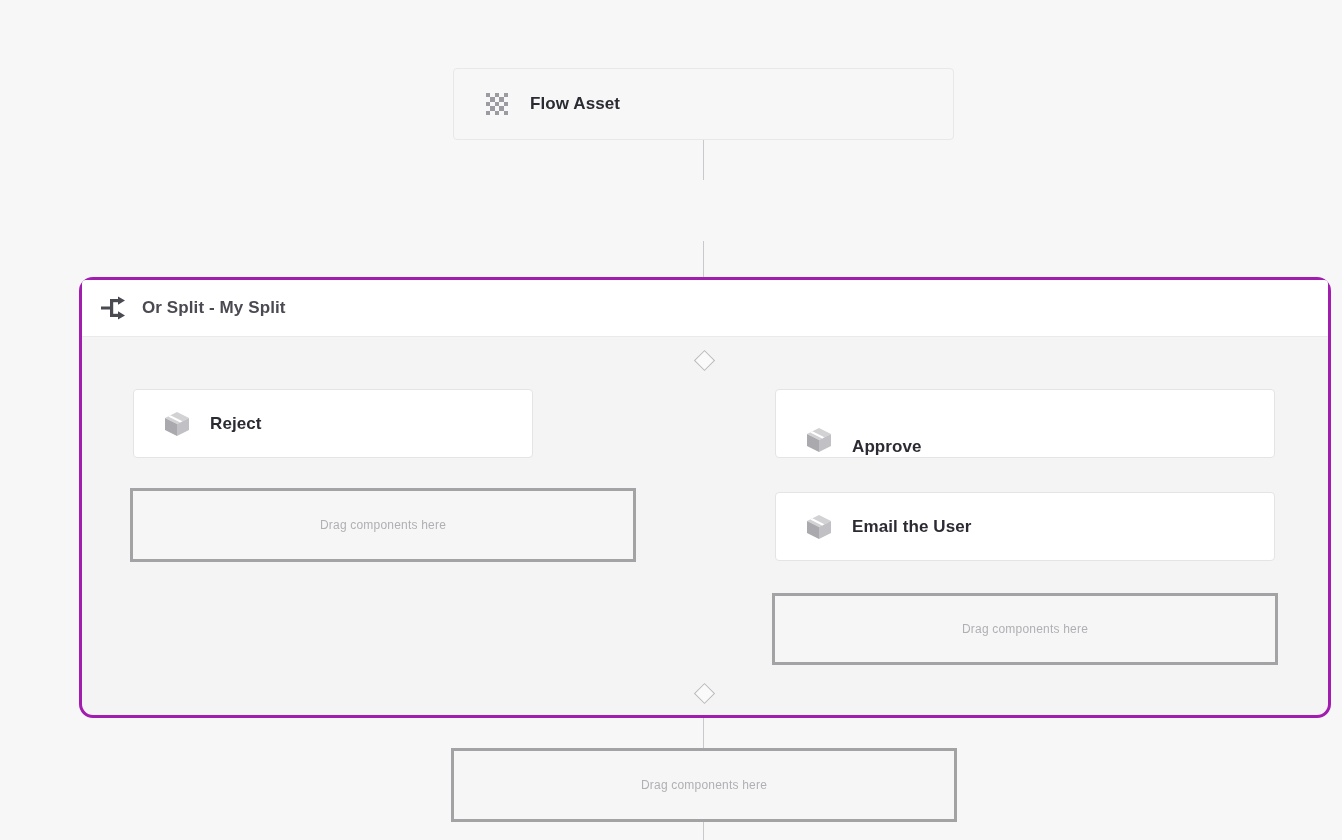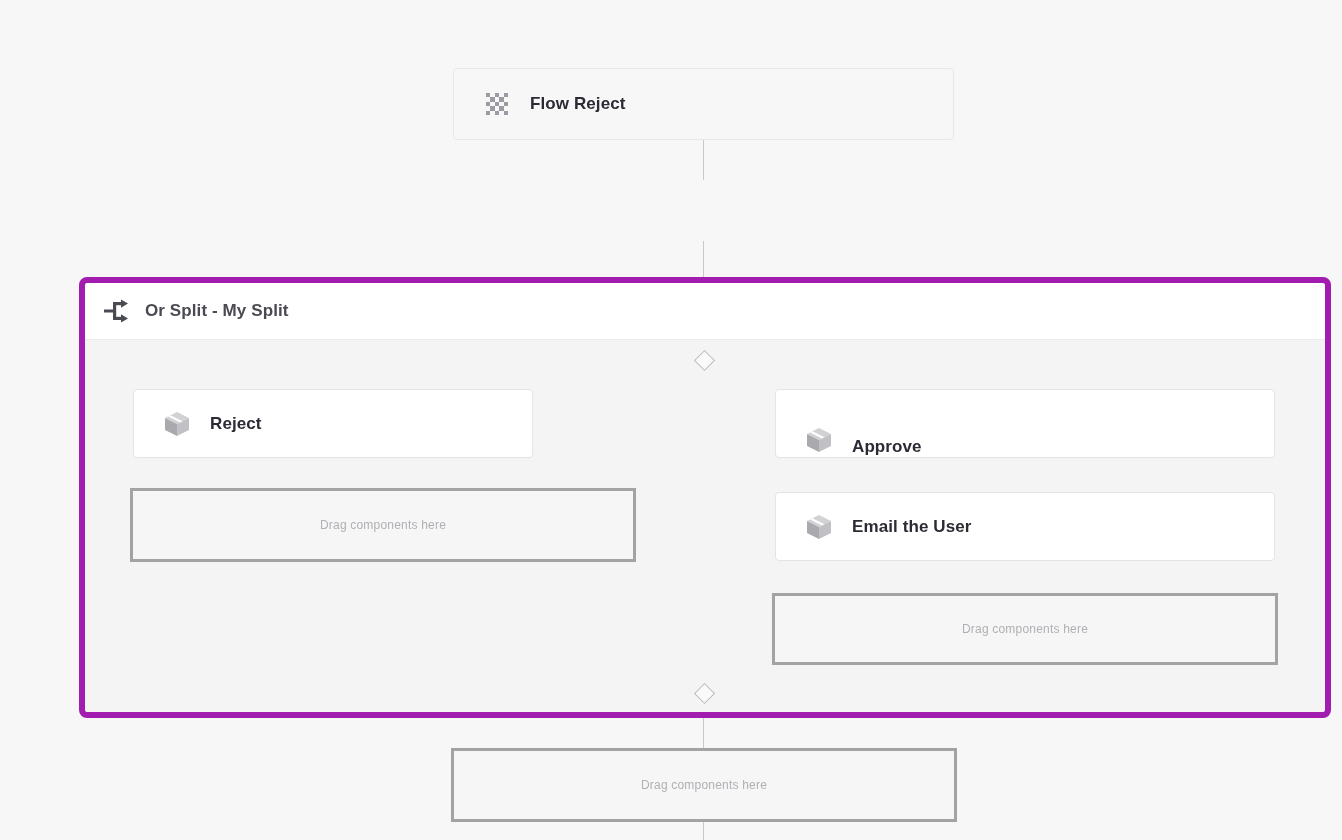--- a/index.html
+++ b/index.html
@@ -70,22 +70,22 @@
     font-size: 12px;
     color: #b0b0b4;
     letter-spacing: 0.2px;
     white-space: nowrap;
   }
 
   
   .split-container {
     position: absolute;
     box-sizing: border-box;
-    border: 6px solid #a21caf;
-    border-radius: 8px;
+    border: 3px solid #a21caf;
+    border-radius: 14px;
     background: #f4f4f5;
     z-index: 2;
   }
   .split-header {
     box-sizing: border-box;
     height: 57px;
     background: #ffffff;
     border-bottom: 1px solid #eaeaec;
     border-radius: 4px 4px 0 0;
     display: flex;
@@ -204,21 +204,21 @@
           <i></i>
           <i class="on"></i>
           <i></i>
         <i class="on"></i>
           <i></i>
           <i class="on"></i>
           <i></i>
           <i class="on"></i>
       </span>
     </span>
-    <span class="node-label">Flow Reject</span>
+    <span class="node-label">Flow Asset</span>
   </div>
 
 
   <div class="split-container" style="left:79px; top:277px; width:1252px; height:441px;">
 
     <div class="split-header">
       <span class="split-icon">
         <svg width="26" height="24" viewBox="0 0 26 24" aria-hidden="true">
           <g fill="#4a4a52">
 

